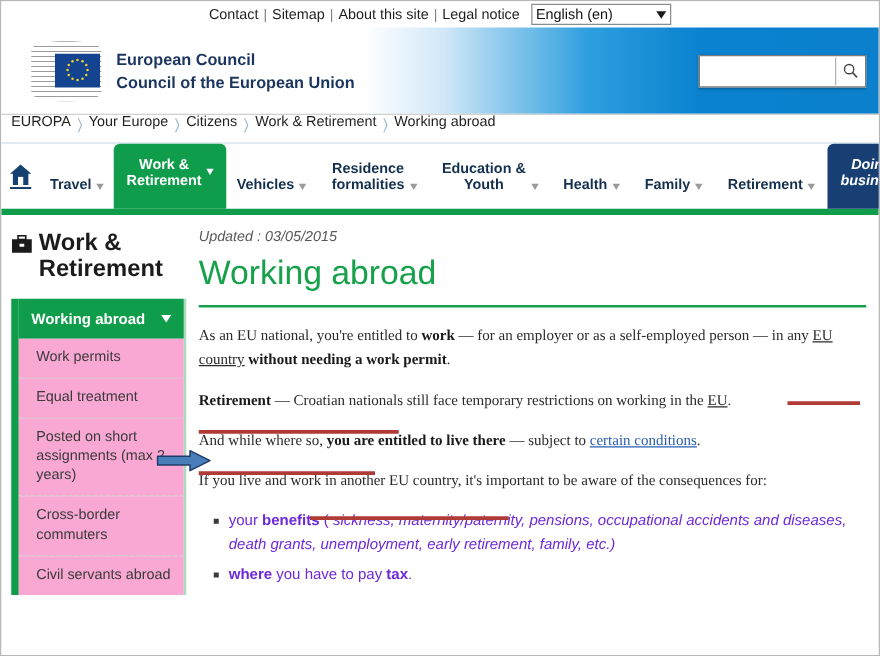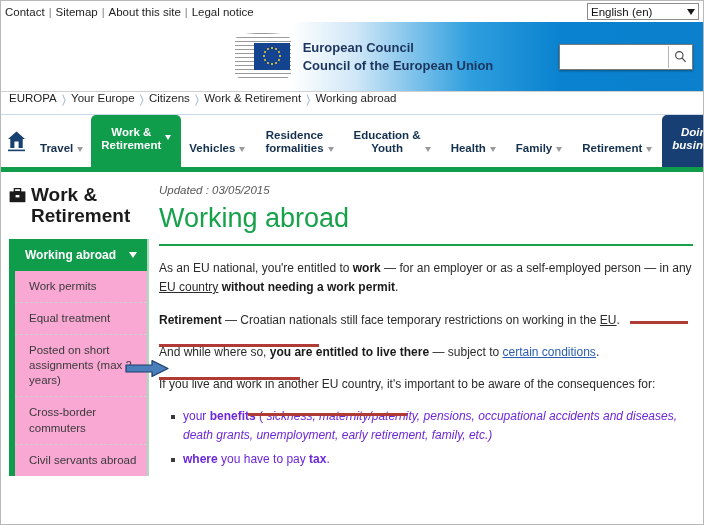--- a/index.html
+++ b/index.html
@@ -23,21 +23,21 @@
     box-sizing: border-box;
     background: #fff;
     overflow: hidden;
   }
 
   
   .utility-bar {
     height: 21px;
     display: flex;
     align-items: center;
-    justify-content: space-between;
+    justify-content: center;
     padding-right: 4px;
     font-size: 11.5px;
     color: #1f1f1f;
     background: #ffffff;
     box-sizing: border-box;
   }
   .utility-links {
     display: flex;
     align-items: center;
     white-space: nowrap;
@@ -80,21 +80,20 @@
     background: linear-gradient(to right,
         #ffffff 0px, #ffffff 290px,
         #cfe7f7 355px,
         #2e9ede 470px,
         #0a82cf 560px,
         #0b80cc 704px);
     display: flex;
     align-items: center;
     box-sizing: border-box;
     border-bottom: 1px solid #d0d0d0;
-    justify-content: center;
   }
   .logo-block {
     display: flex;
     align-items: center;
     padding-left: 24px;
   }
   .logo-mark {
     width: 56px;
     height: 48px;
     position: relative;
@@ -357,20 +356,21 @@
     color: #16a14a;
     line-height: 1.1;
     padding-bottom: 10px;
     border-bottom: 2px solid #16a14a;
   }
   p.para {
     font-size: 12px;
     line-height: 1.62;
     color: #2b2b2b;
     margin: 13px 0 0 0;
+    font-family: Liberation Serif, serif;
   }
   .para b { color: #1a1a1a; }
   .ulink {
     color: #2b2b2b;
     text-decoration: underline;
   }
   .bluelink {
     color: #2a5db0;
     text-decoration: underline;
   }

